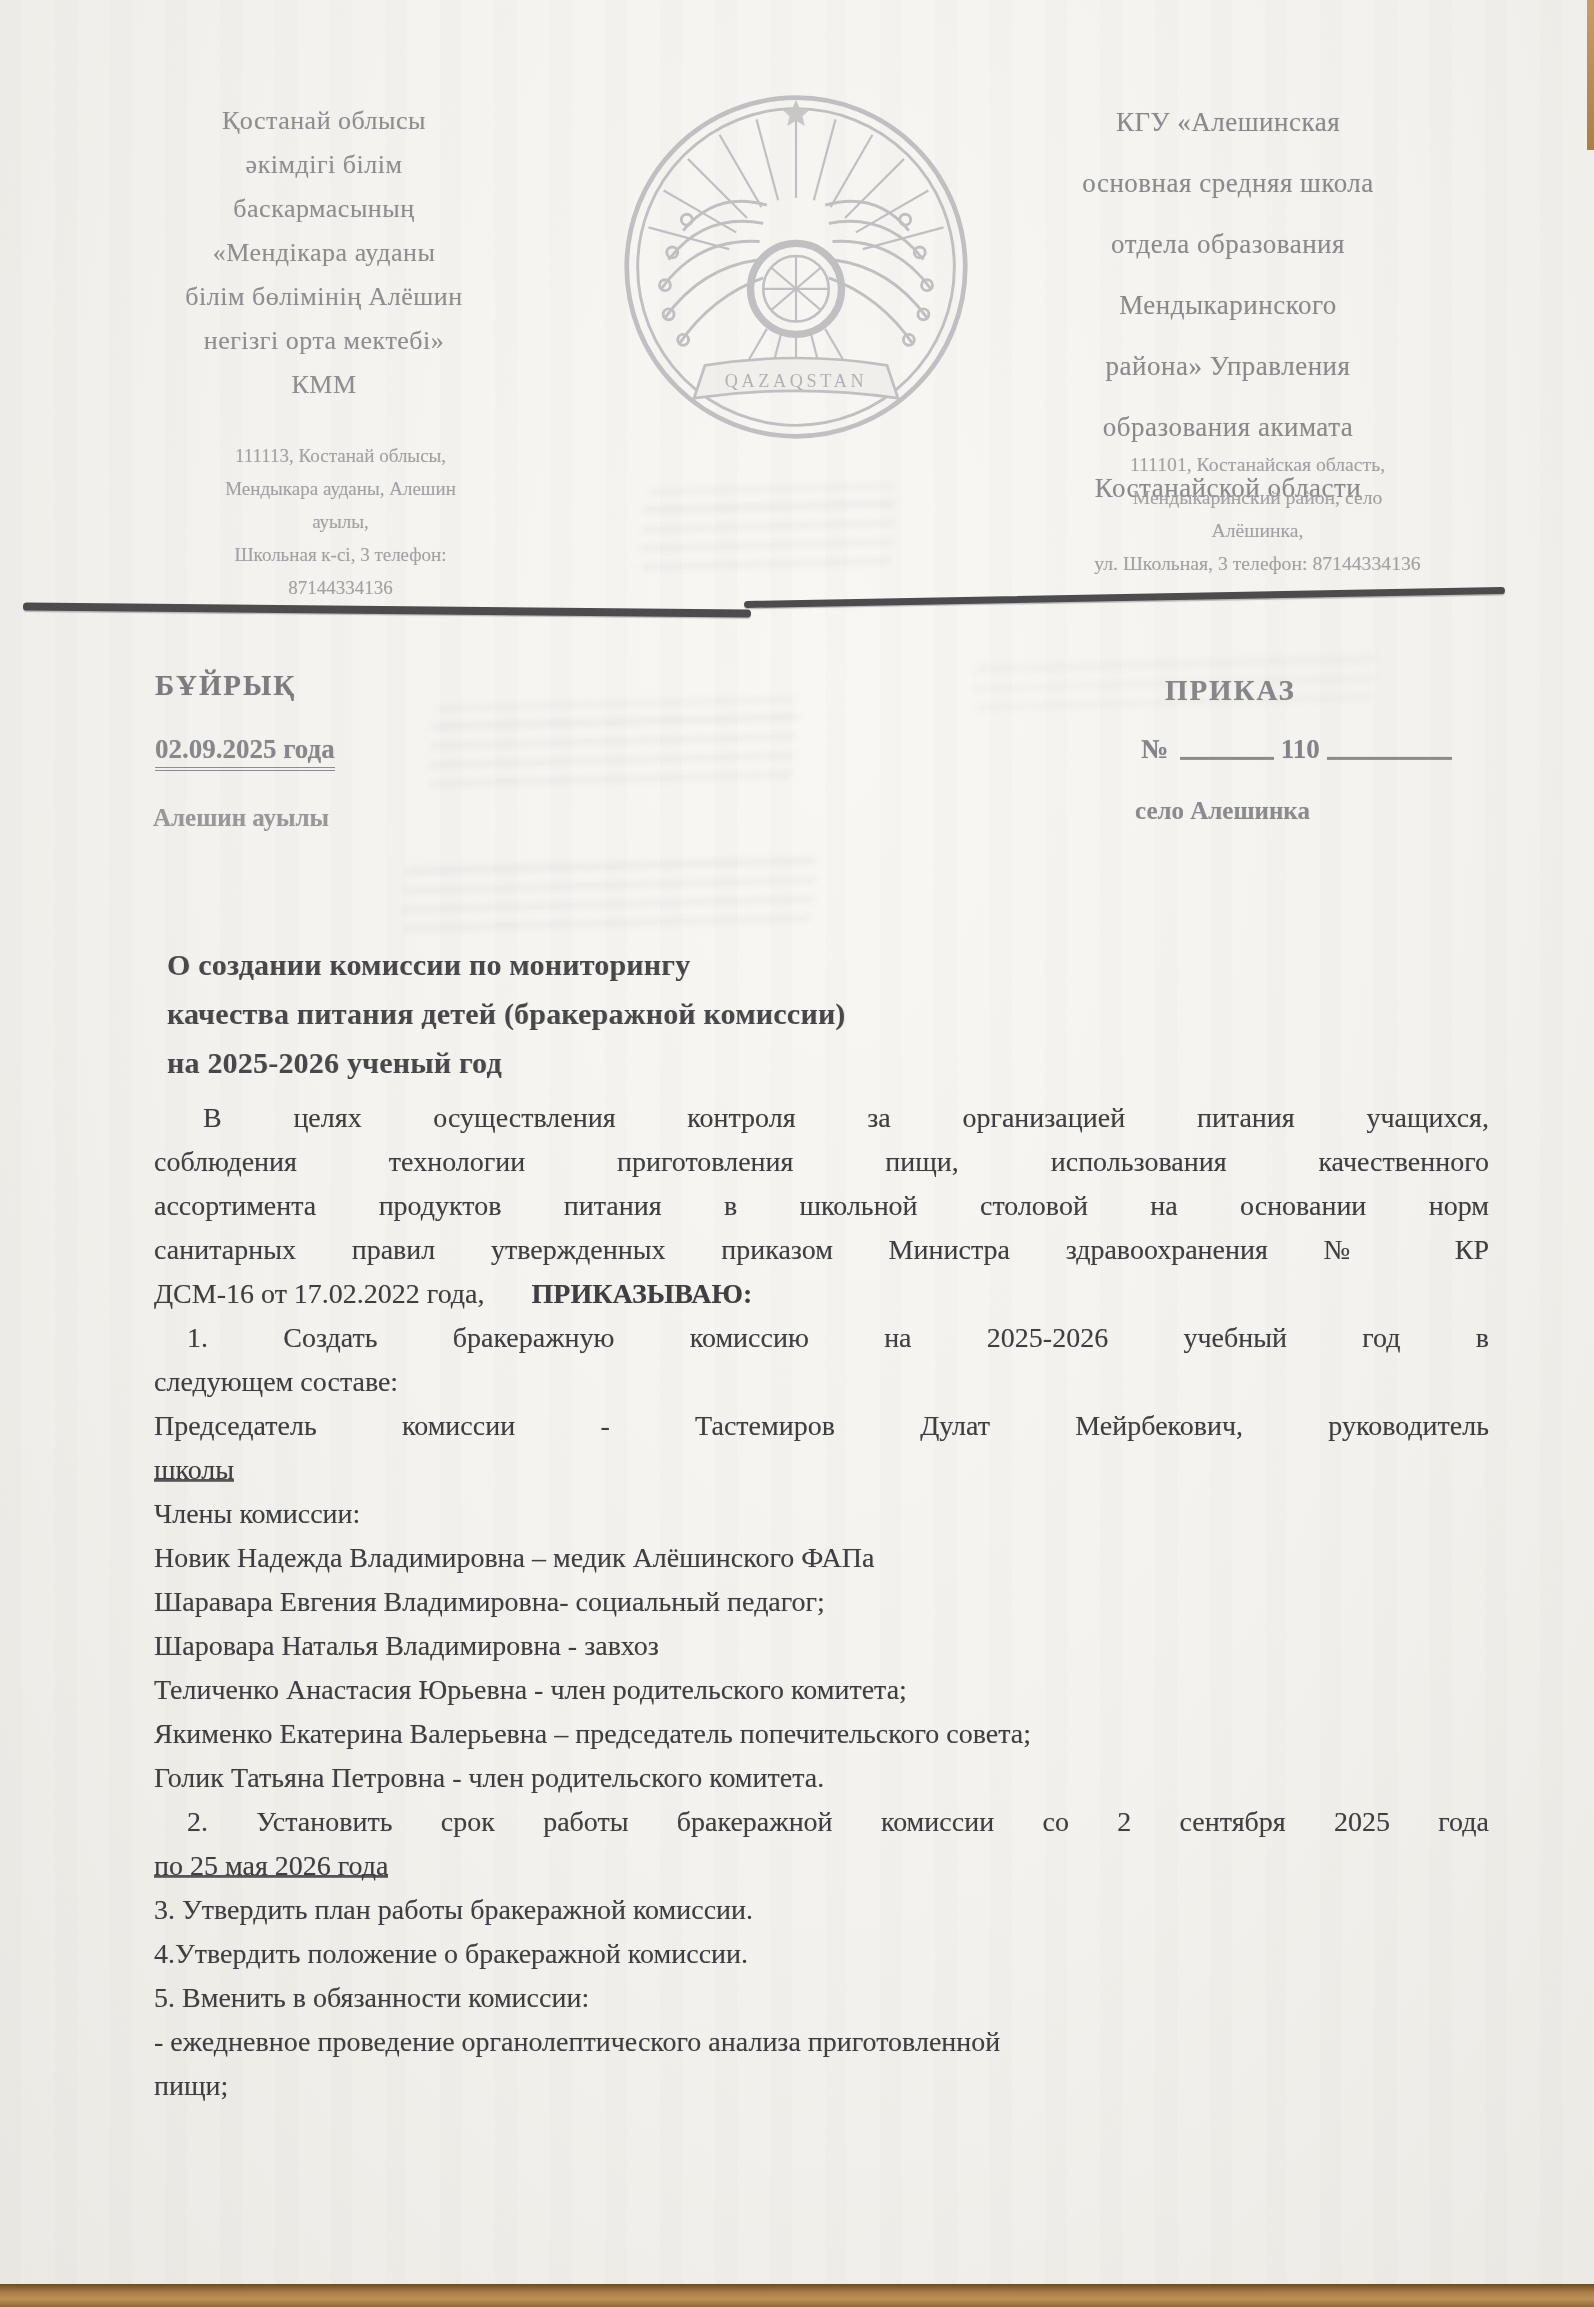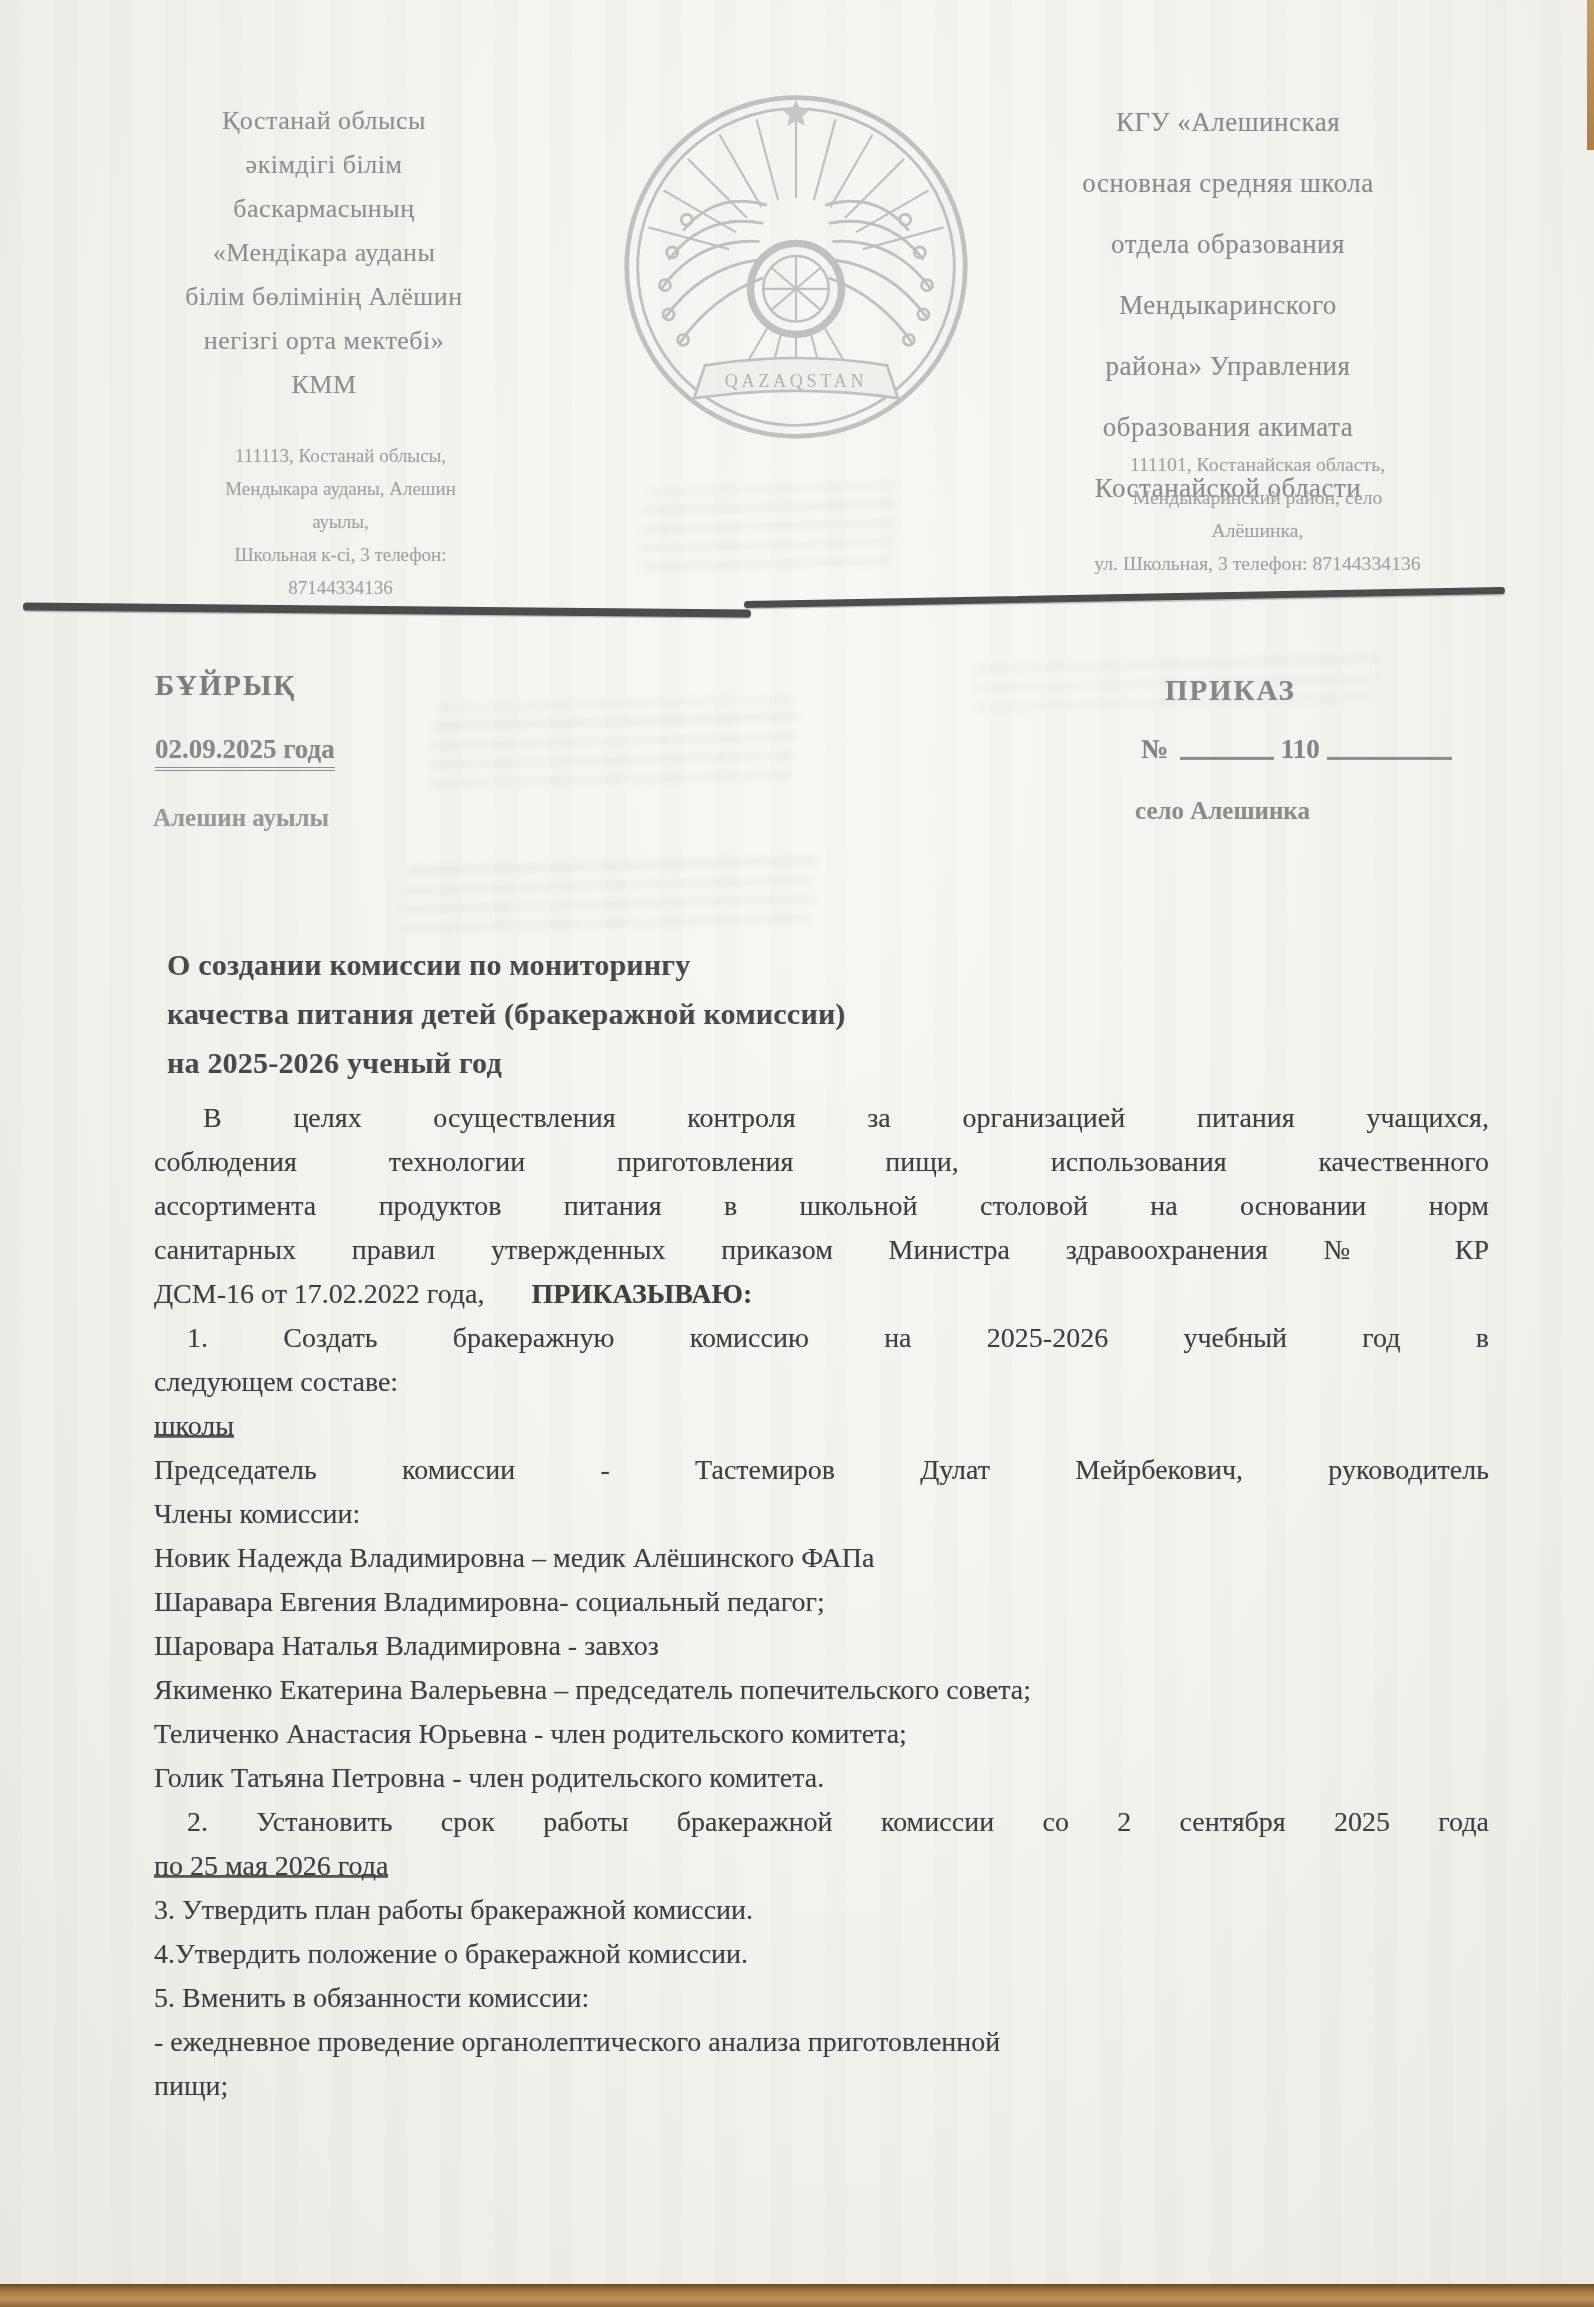--- a/index.html
+++ b/index.html
@@ -200,29 +200,29 @@
     <div class="abs body-block">
       <div class="ln stretch indent">В целях осуществления контроля за организацией питания учащихся,</div>
       <div class="ln stretch">соблюдения технологии приготовления пищи, использования качественного</div>
       <div class="ln stretch">ассортимента продуктов питания в школьной столовой на основании норм</div>
       <div class="ln stretch">санитарных правил утвержденных приказом Министра здравоохранения № КР</div>
       <div class="ln"><span>ДСМ-16 от 17.02.2022 года, </span><b>ПРИКАЗЫВАЮ:</b></div>
 
       <div class="ln stretch indent2">1. Создать бракеражную комиссию на 2025-2026 учебный год в</div>
       <div class="ln">следующем составе:</div>
 
+      <div class="ln stretch">Председатель комиссии - Тастемиров Дулат Мейрбекович, руководитель</div>
       <div class="ln"><span class="u">школы</span></div>
-      <div class="ln stretch">Председатель комиссии - Тастемиров Дулат Мейрбекович, руководитель</div>
 
       <div class="ln">Члены комиссии:</div>
       <div class="ln">Новик Надежда Владимировна – медик Алёшинского ФАПа</div>
       <div class="ln">Шаравара Евгения Владимировна- социальный педагог;</div>
       <div class="ln">Шаровара Наталья Владимировна - завхоз</div>
+      <div class="ln">Теличенко Анастасия Юрьевна - член родительского комитета;</div>
       <div class="ln">Якименко Екатерина Валерьевна – председатель попечительского совета;</div>
-      <div class="ln">Теличенко Анастасия Юрьевна - член родительского комитета;</div>
       <div class="ln">Голик Татьяна Петровна - член родительского комитета.</div>
 
       <div class="ln stretch indent2">2. Установить срок работы бракеражной комиссии со 2 сентября 2025 года</div>
       <div class="ln"><span class="u">по 25 мая 2026 года</span></div>
 
       <div class="ln">3. Утвердить план работы бракеражной комиссии.</div>
       <div class="ln">4.Утвердить положение о бракеражной комиссии.</div>
       <div class="ln">5. Вменить в обязанности комиссии:</div>
       <div class="ln">- ежедневное проведение органолептического анализа приготовленной</div>
       <div class="ln">пищи;</div>

